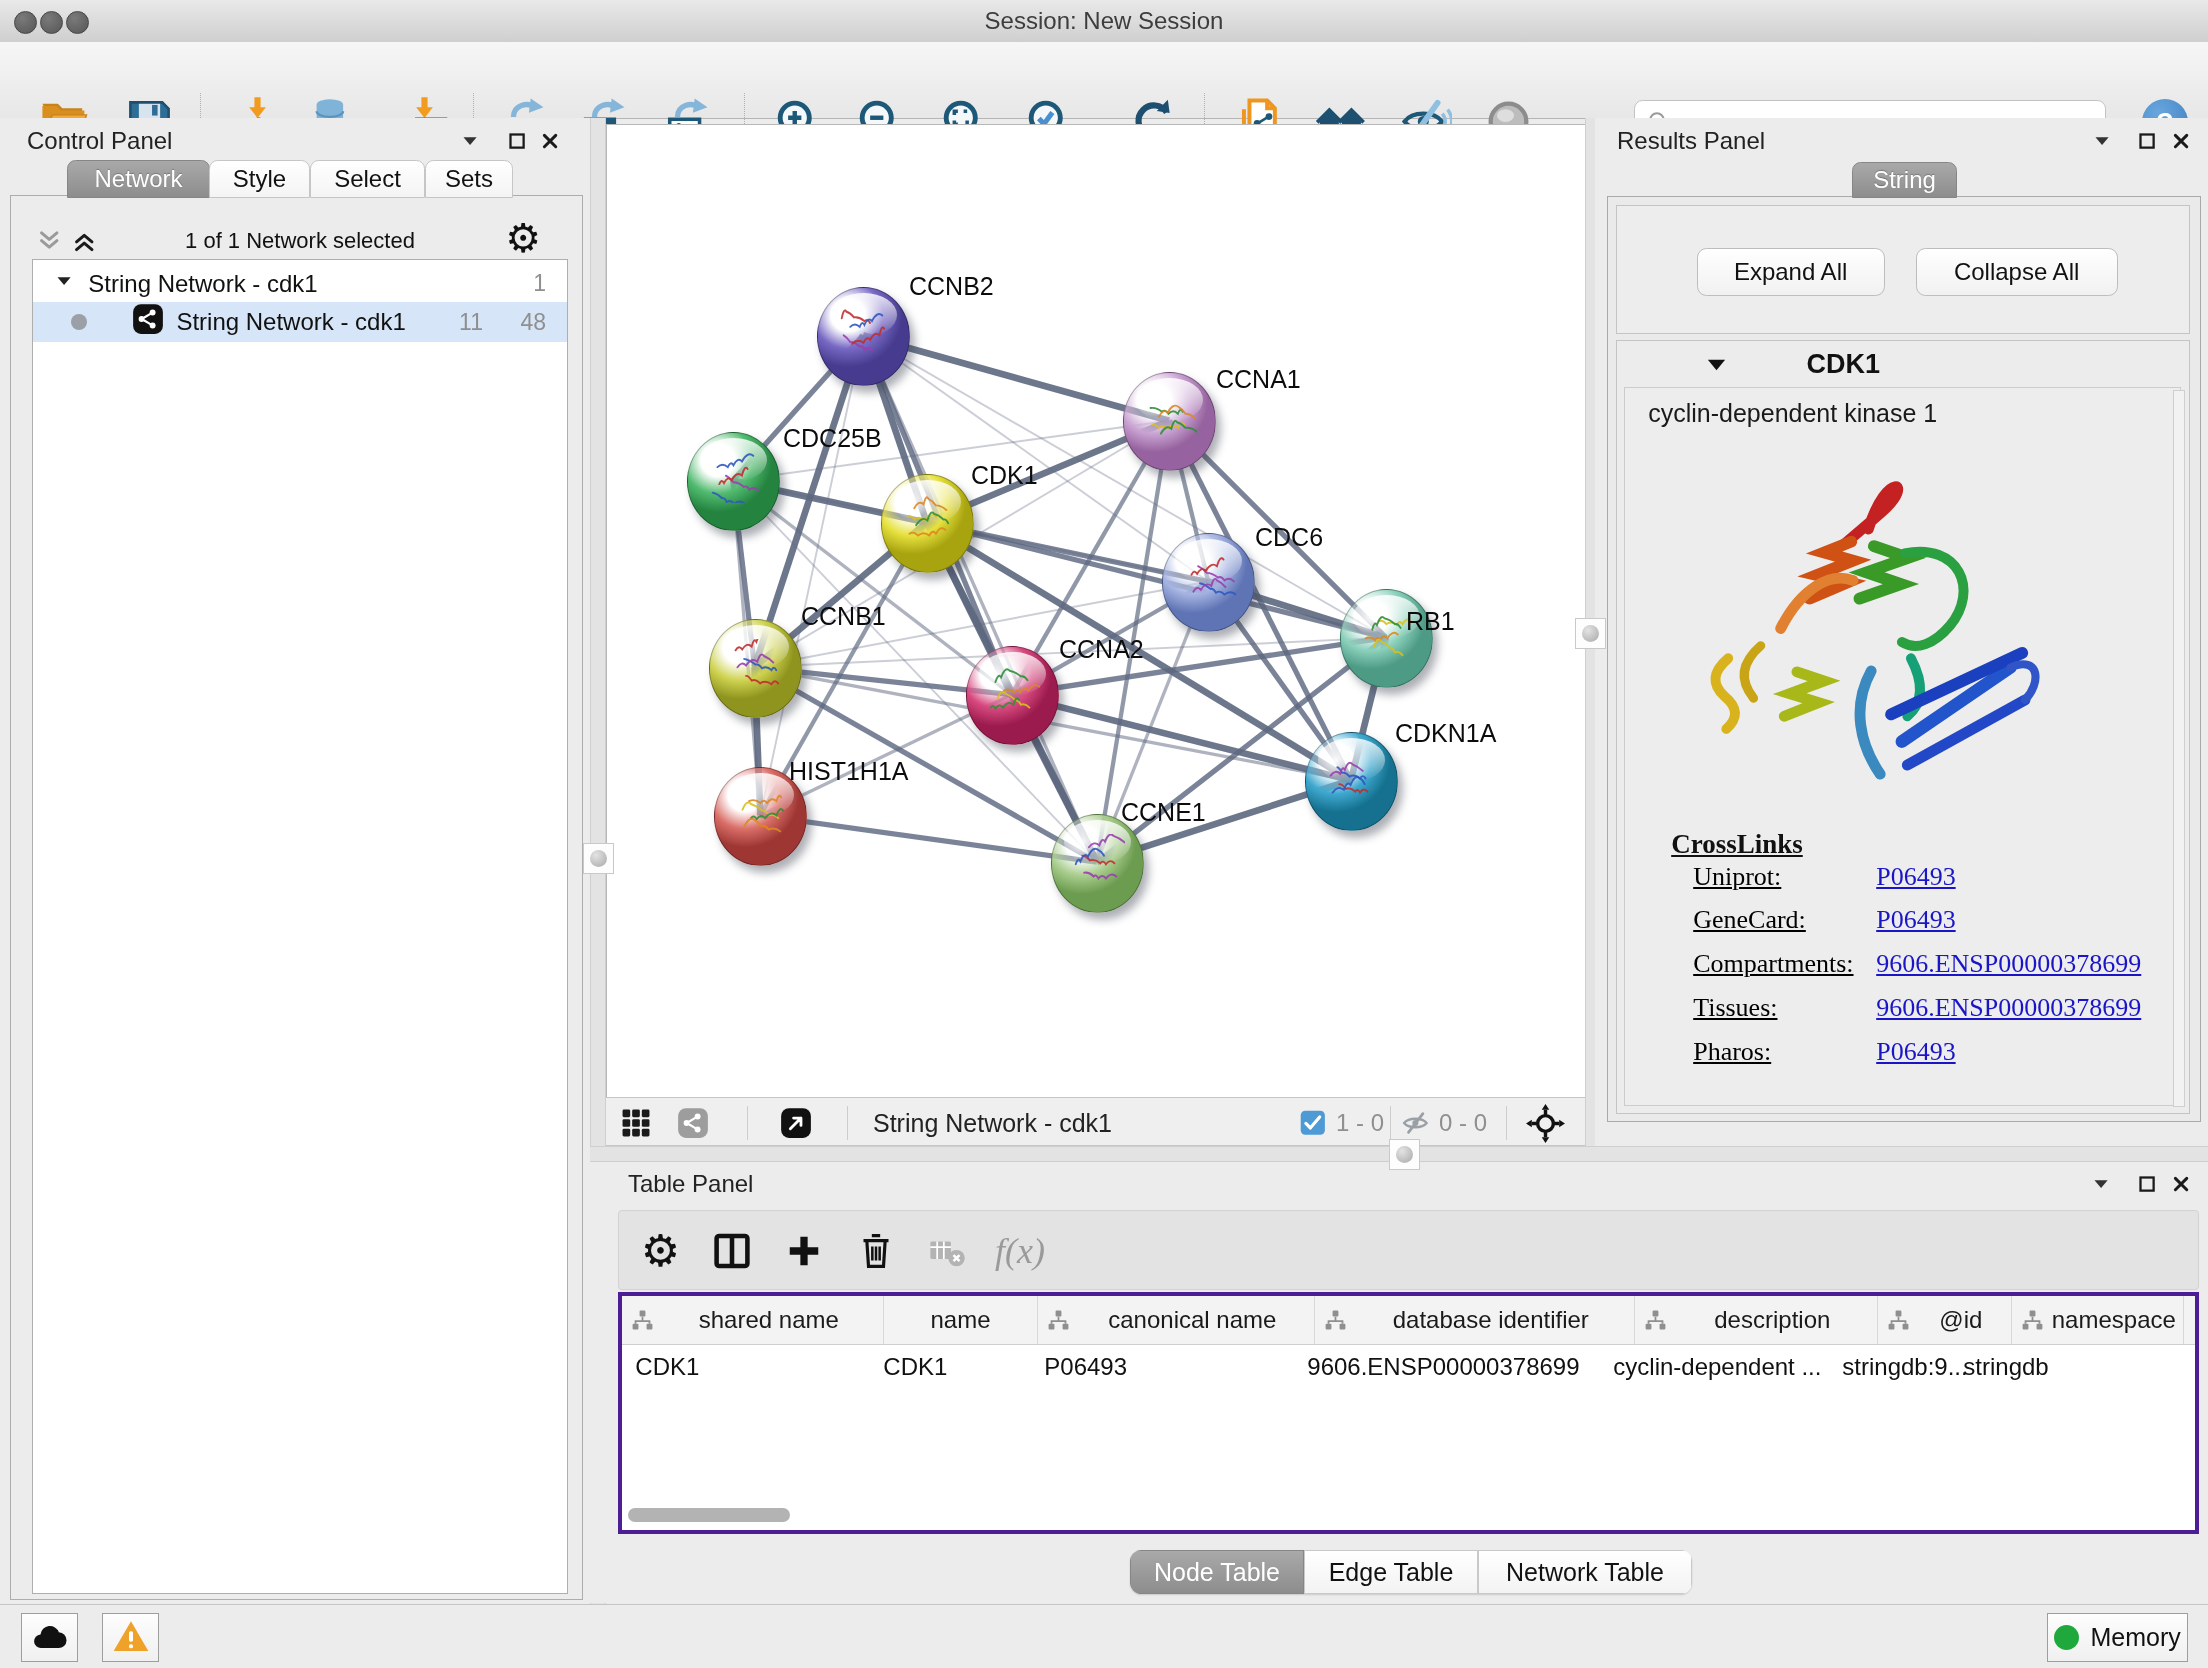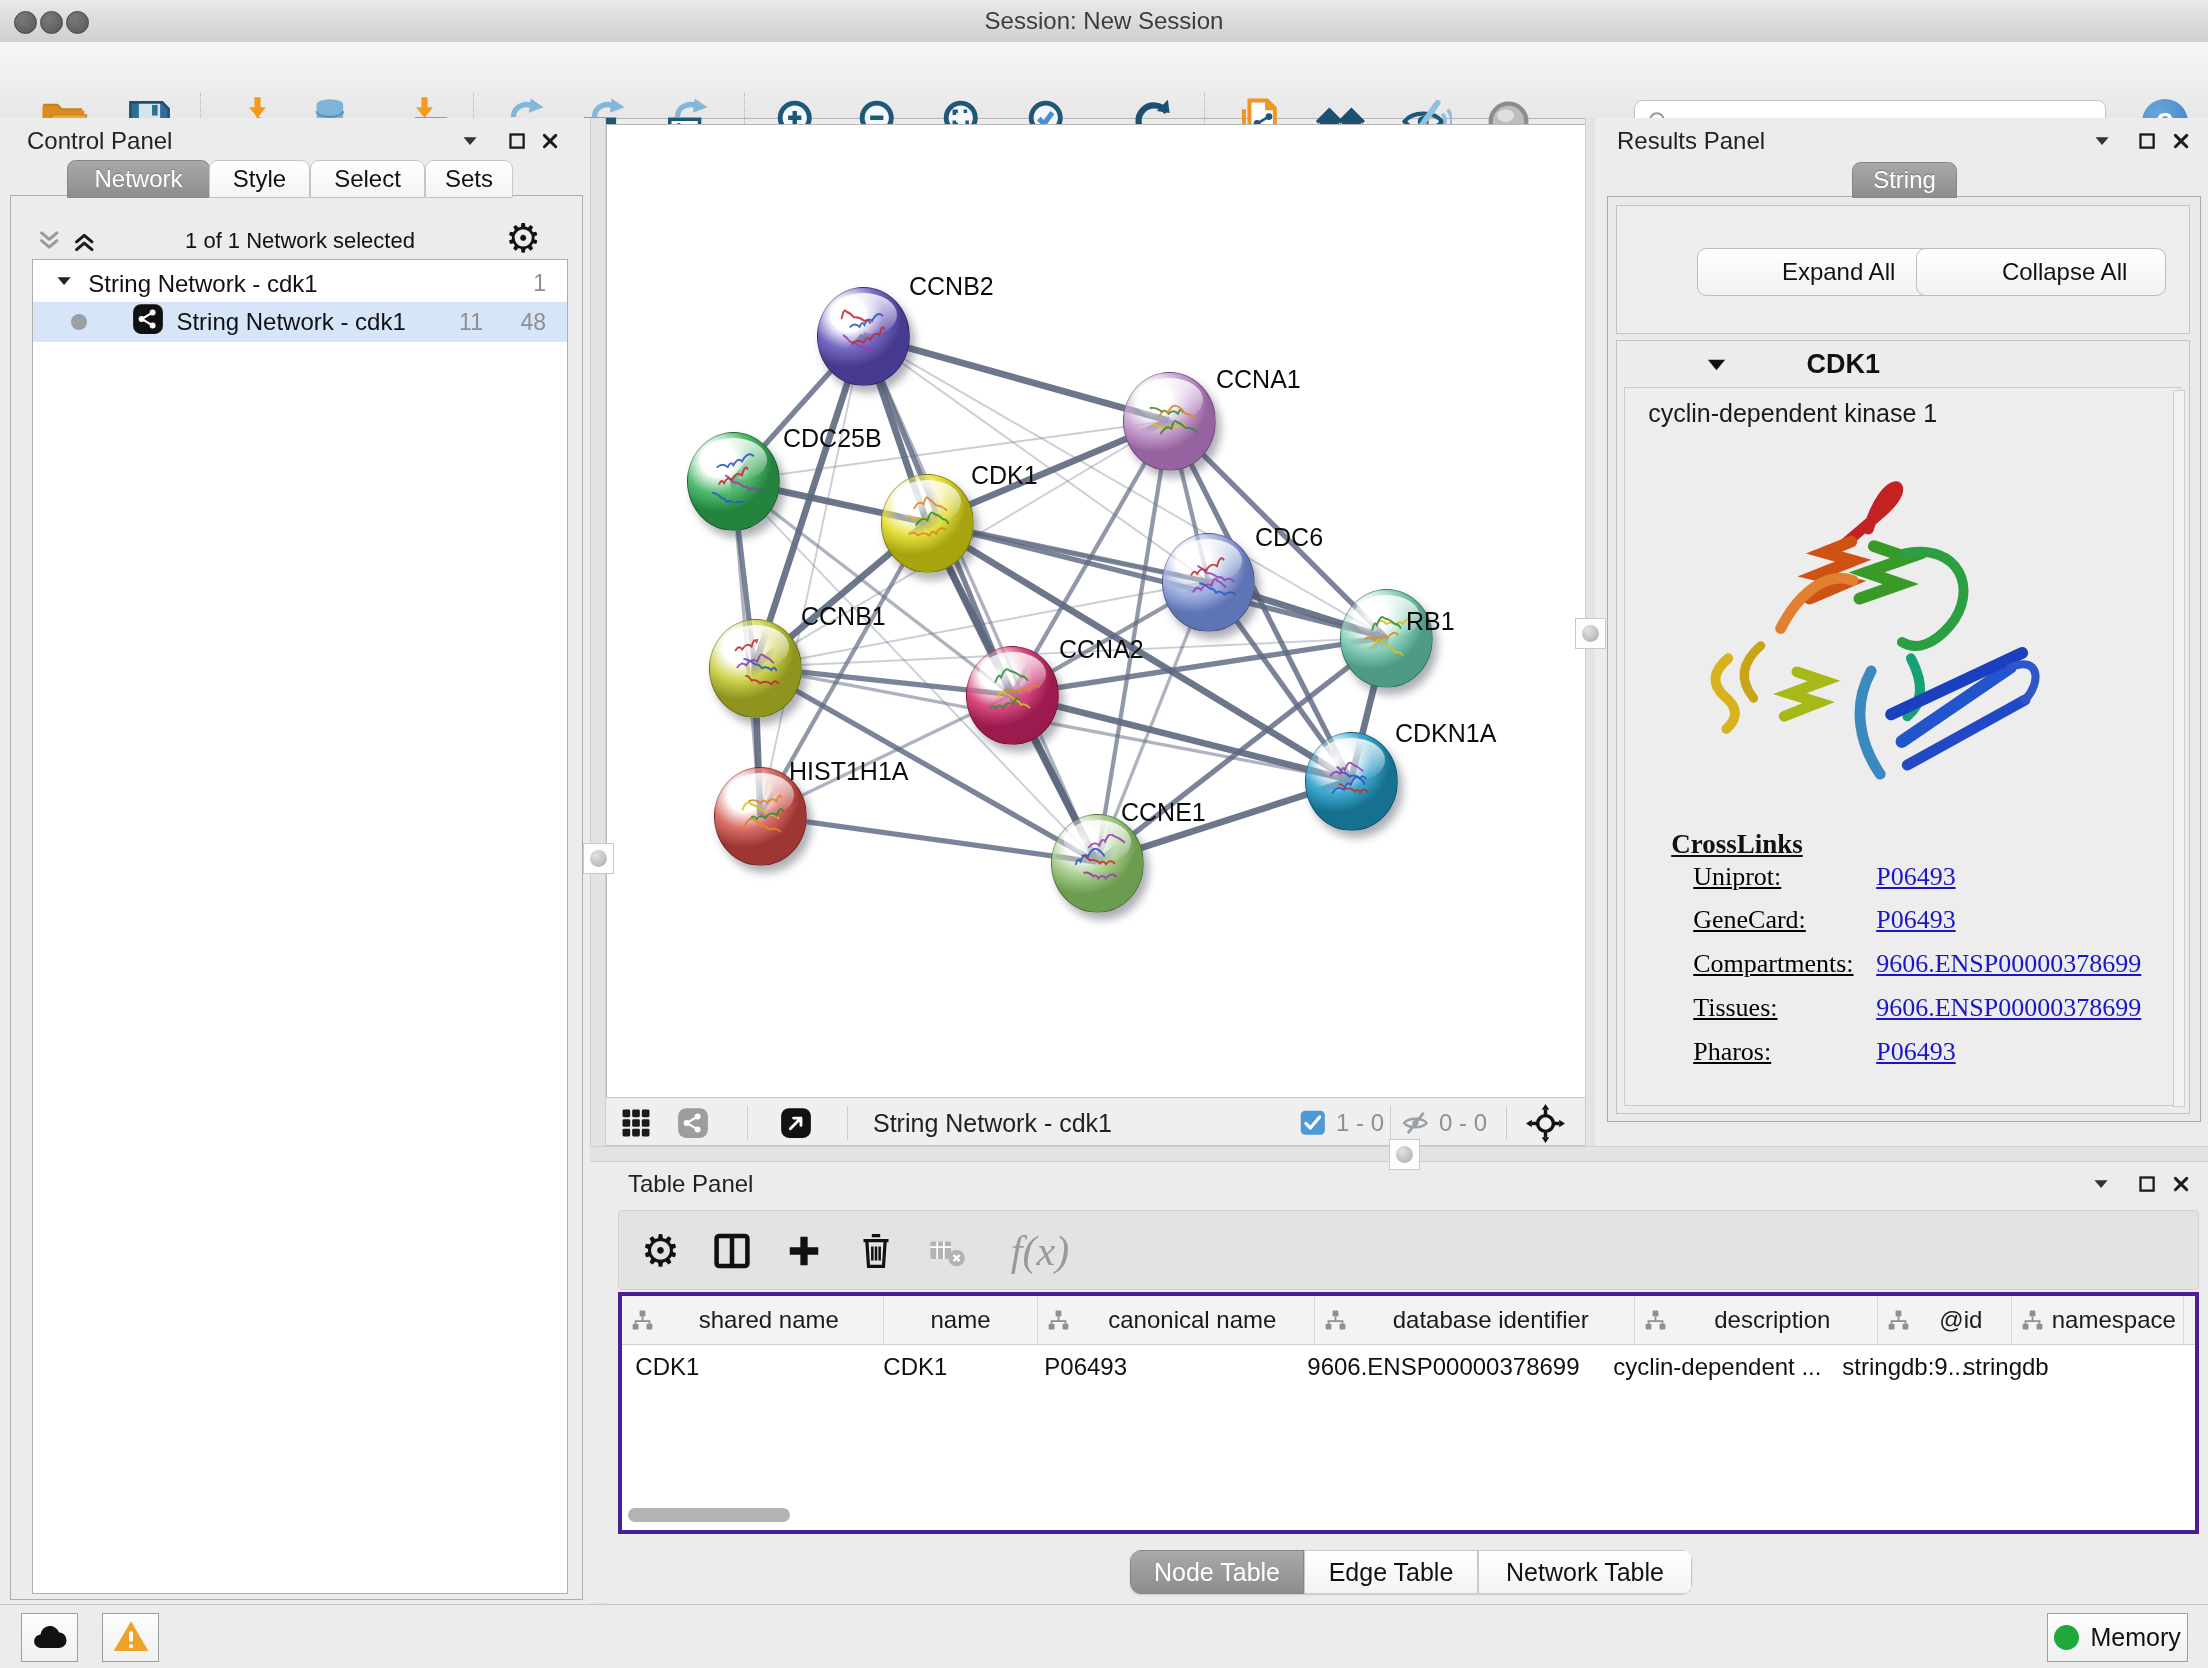--- a/index.html
+++ b/index.html
@@ -31,21 +31,21 @@
   .ball{position:absolute;width:91px;height:97px;border-radius:50%;box-shadow:4.8px 6.7px 8.6px rgba(50,55,70,.4);border:1px solid rgba(0,0,0,.28);}
   .ball:before{content:"";position:absolute;left:13%;top:5%;width:74%;height:46%;border-radius:50%;background:linear-gradient(rgba(255,255,255,.85),rgba(255,255,255,0));}
   .nlabel{position:absolute;font-size:25px;color:#0c0c0c;white-space:nowrap;z-index:6;}
   .netbar{position:absolute;left:606px;top:1097px;width:980px;height:49px;background:#efefef;border-top:1px solid #c6c6c6;border-bottom:1px solid #c6c6c6;box-sizing:border-box;}
   .nb-sep{position:absolute;top:7.6px;height:34px;width:1px;background:#cdcdcd;}
   .handle{position:absolute;width:28.5px;height:28.5px;background:#fdfdfd;border:1px solid #c9c9c9;display:flex;align-items:center;justify-content:center;z-index:8;}
   .handle i{display:block;width:17px;height:17px;border-radius:50%;background:radial-gradient(circle at 35% 30%,#e3e3e3,#a8a8a8);}
   
   .rp-outer{position:absolute;left:1607px;top:196px;width:592px;height:924px;border:1px solid #a9a9a9;background:#eaeaea;}
   .rp-btnbox{position:absolute;left:7.6px;top:7.6px;width:574px;height:129px;border:1px solid #c4c4c4;background:#ededed;box-sizing:border-box;}
-  .rbtn{position:absolute;top:42px;height:46px;background:linear-gradient(#ffffff,#f1f1f1);border:1px solid #bdbdbd;border-radius:9.5px;font-size:24px;color:#111;display:flex;align-items:center;justify-content:center;padding-left:48px;}
+  .rbtn{position:absolute;top:42px;height:46px;background:linear-gradient(#ffffff,#f1f1f1);border:1px solid #bdbdbd;border-radius:9.5px;font-size:24px;color:#111;display:flex;align-items:center;justify-content:center;}
   .genebox{position:absolute;left:7.6px;top:143px;width:574px;height:774px;border:1px solid #c4c4c4;background:#ececec;box-sizing:border-box;}
   .geneinner{position:absolute;left:7.6px;top:46px;width:557px;height:719px;border:1px solid #cccccc;background:#ededed;box-sizing:border-box;}
   .serif{font-family:"Liberation Serif",serif;text-decoration:underline;}
   .xlink{color:#1a16c8;text-decoration:underline;}
   .xrow{position:absolute;left:0;width:100%;height:44px;}
   
   .tp-strip{position:absolute;left:618px;top:1210px;width:1581px;height:80px;background:#e3e3e3;border:1px solid #d2d2d2;border-radius:3.8px;box-sizing:border-box;}
   .tp-icon{position:absolute;top:13.3px;width:53px;height:53px;display:flex;align-items:center;justify-content:center;}
   .tbl{position:absolute;left:618px;top:1292px;width:1581px;height:242px;background:#fff;border:4px solid #4c1d95;box-sizing:border-box;}
   .thead{display:flex;height:48px;background:#f3f3f3;border-bottom:1.9px solid #cfcfcf;}
@@ -644,21 +644,21 @@
     <div class="tp-icon" style="left:301px">
         <svg width="38" height="38" viewBox="0 0 24 24">
           <g fill="#b3b3b3">
             <rect x="1.5" y="6" width="13" height="11" rx="1"></rect>
             <circle cx="18" cy="16.5" r="5.2"></circle>
           </g>
           <path d="M1.5 9.5h13M5.8 6v11M10 6v11" stroke="#fff" stroke-width="1.1"></path>
           <path d="M16.1 14.6l3.8 3.8M19.9 14.6l-3.8 3.8" stroke="#fff" stroke-width="1.6"></path>
         </svg>
       </div>
-    <div class="tp-icon" style="left:378px;width:86px;font-family:'Liberation Serif',serif;font-style:italic;font-size:42px;color:#9a9a9a">f(x)</div>
+    <div class="tp-icon" style="left:358px;width:86px;font-family:'Liberation Serif',serif;font-style:italic;font-size:36px;color:#9a9a9a">f(x)</div>
   </div>
   <div class="tbl">
     <div class="thead" id="thead-row">
         <div class="th" style="width: 262px;">
           <svg width="25" height="25" viewBox="0 0 24 24" style="margin-left:7.6px">
             <g fill="#8f8f8f">
               <rect x="9.2" y="2.5" width="5.6" height="5.6" rx="1"></rect>
               <rect x="2.5" y="15" width="5.6" height="5.6" rx="1"></rect>
               <rect x="15.9" y="15" width="5.6" height="5.6" rx="1"></rect>
             </g>

